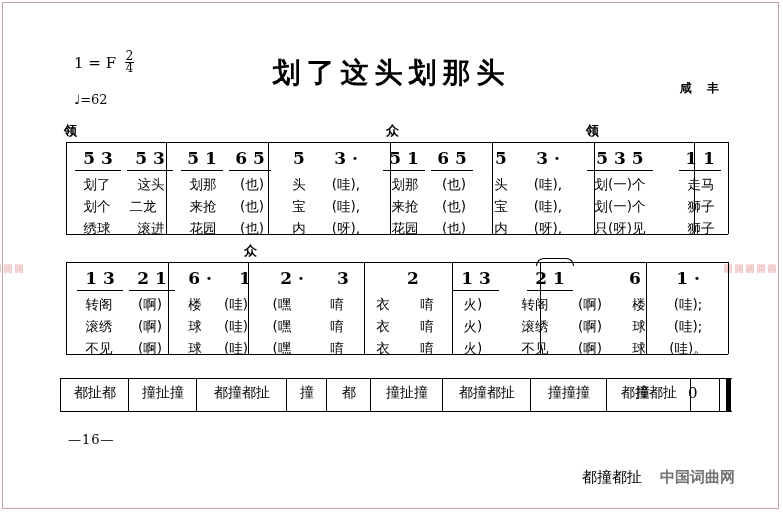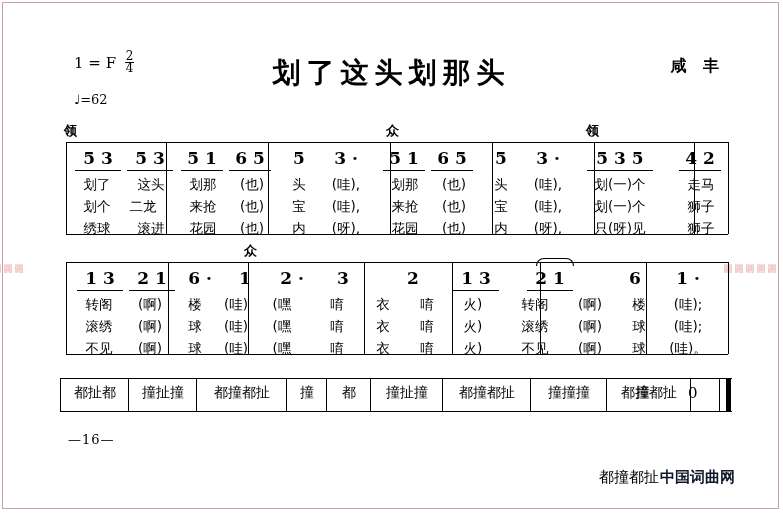--- a/index.html
+++ b/index.html
@@ -69,22 +69,22 @@
     right: 0;
     top: 92px;
     text-align: center;
     font-size: 14px;
     color: #000;
     letter-spacing: 1px;
   }
   .composer {
     position: absolute;
     right: 58px;
-    top: 56px;
-    font-size: 16px;
+    top: 80px;
+    font-size: 12px;
     font-weight: bold;
     letter-spacing: 6px;
     color: #000;
   }
   .keysig {
     position: absolute;
     left: 74px;
     top: 52px;
     font-size: 15px;
     color: #000;
@@ -235,23 +235,23 @@
 
   .footer {
     position: absolute;
     right: 48px;
     bottom: 26px;
     font-size: 15px;
     color: #000;
     white-space: nowrap;
   }
   .footer .brand {
-    color: #0f172a;
+    color: #737373;
     font-weight: bold;
-    margin-left: 1px;
+    margin-left: 18px;
     font-family: Liberation Mono, monospace;
   }
 </style>
 </head>
 <body>
 
 <div id="page">
   <div class="frame"></div>
 
   <div class="wm-col wm-left">
@@ -302,21 +302,21 @@
       <div class="note u1" style="left:62px;  width:44px;">5 3</div>
       <div class="note u1" style="left:116px; width:40px;">5 1</div>
       <div class="note u1" style="left:164px; width:40px;">6 5</div>
       <div class="note" style="left:222px; width:22px;">5</div>
       <div class="note" style="left:262px; width:36px;">3 ·</div>
       <div class="note u1" style="left:318px; width:40px;">5 1</div>
       <div class="note u1" style="left:366px; width:40px;">6 5</div>
       <div class="note" style="left:424px; width:22px;">5</div>
       <div class="note" style="left:464px; width:36px;">3 ·</div>
       <div class="note u1" style="left:522px; width:64px;">5 3 5</div>
-      <div class="note u1" style="left:614px; width:40px;">4 2</div>
+      <div class="note u1" style="left:614px; width:40px;">1 1</div>
     </div>
 
     <div class="lyricline" style="top:48px;">
       <div class="lyr" style="left:2px;   width:58px;">划了</div>
       <div class="lyr" style="left:58px;  width:54px;">这头</div>
       <div class="lyr" style="left:110px; width:54px;">划那</div>
       <div class="lyr" style="left:162px; width:48px;">(也)</div>
       <div class="lyr" style="left:216px; width:34px;">头</div>
       <div class="lyr" style="left:254px; width:52px;">(哇),</div>
       <div class="lyr" style="left:312px; width:54px;">划那</div>

